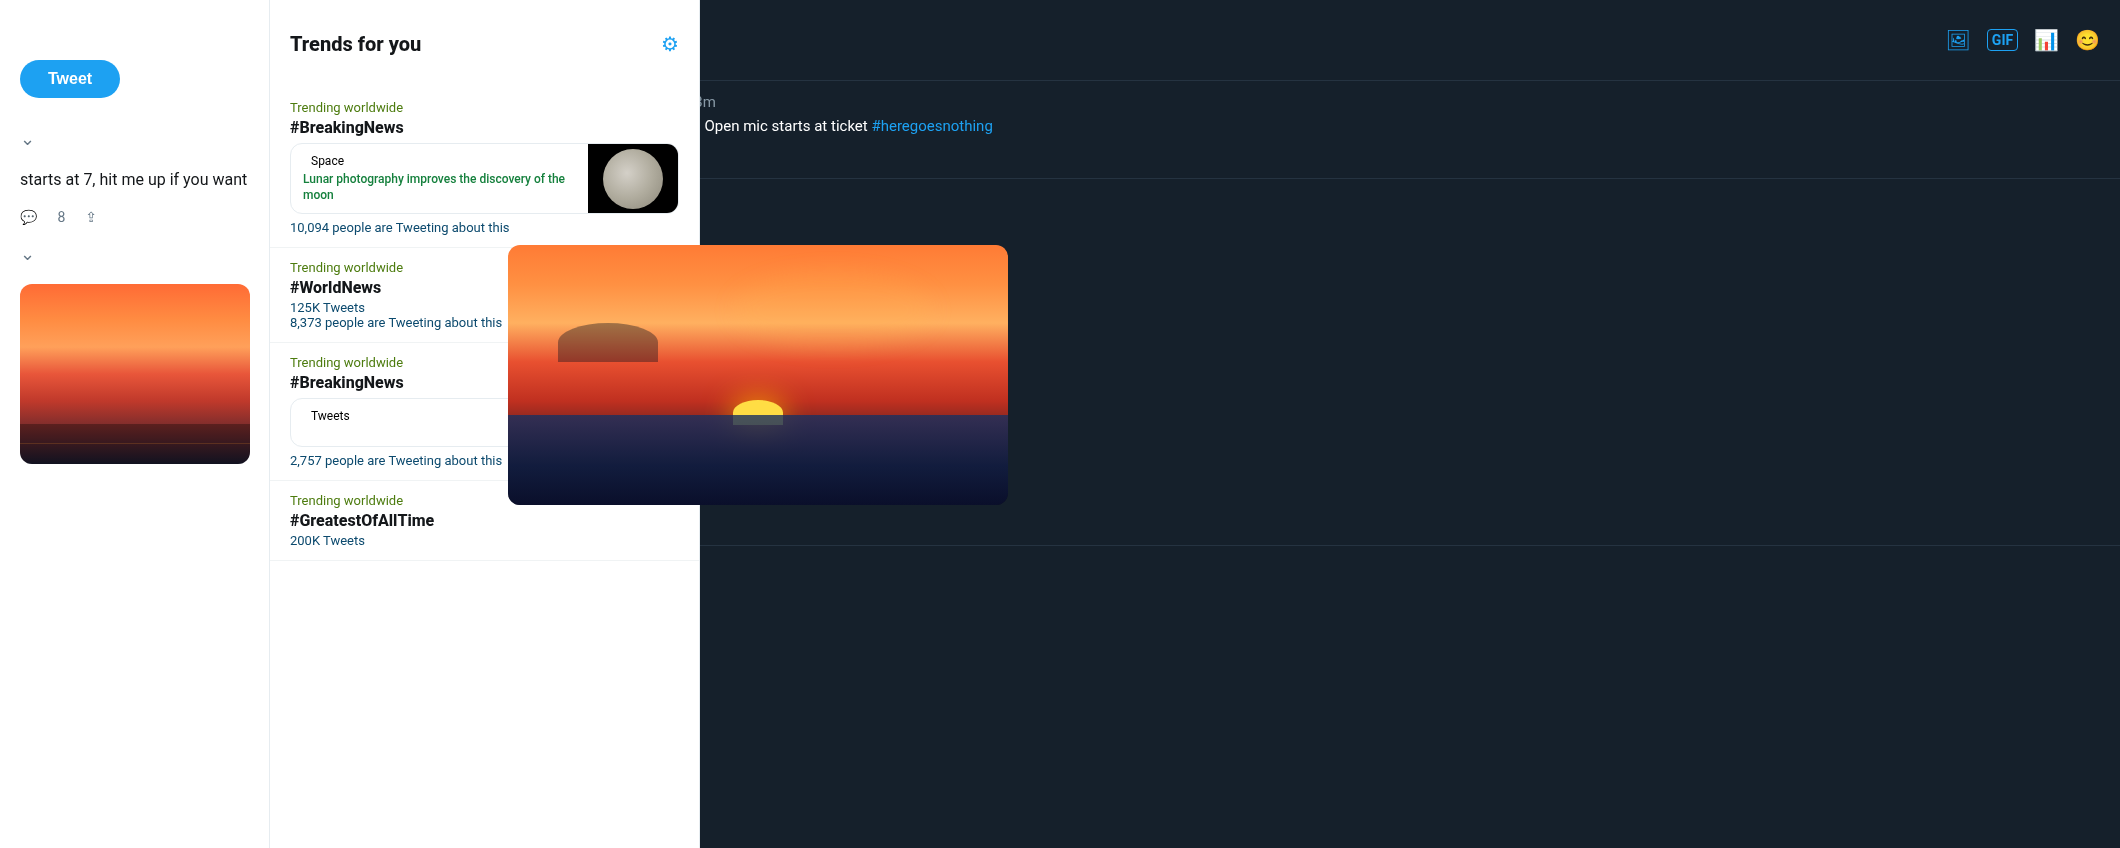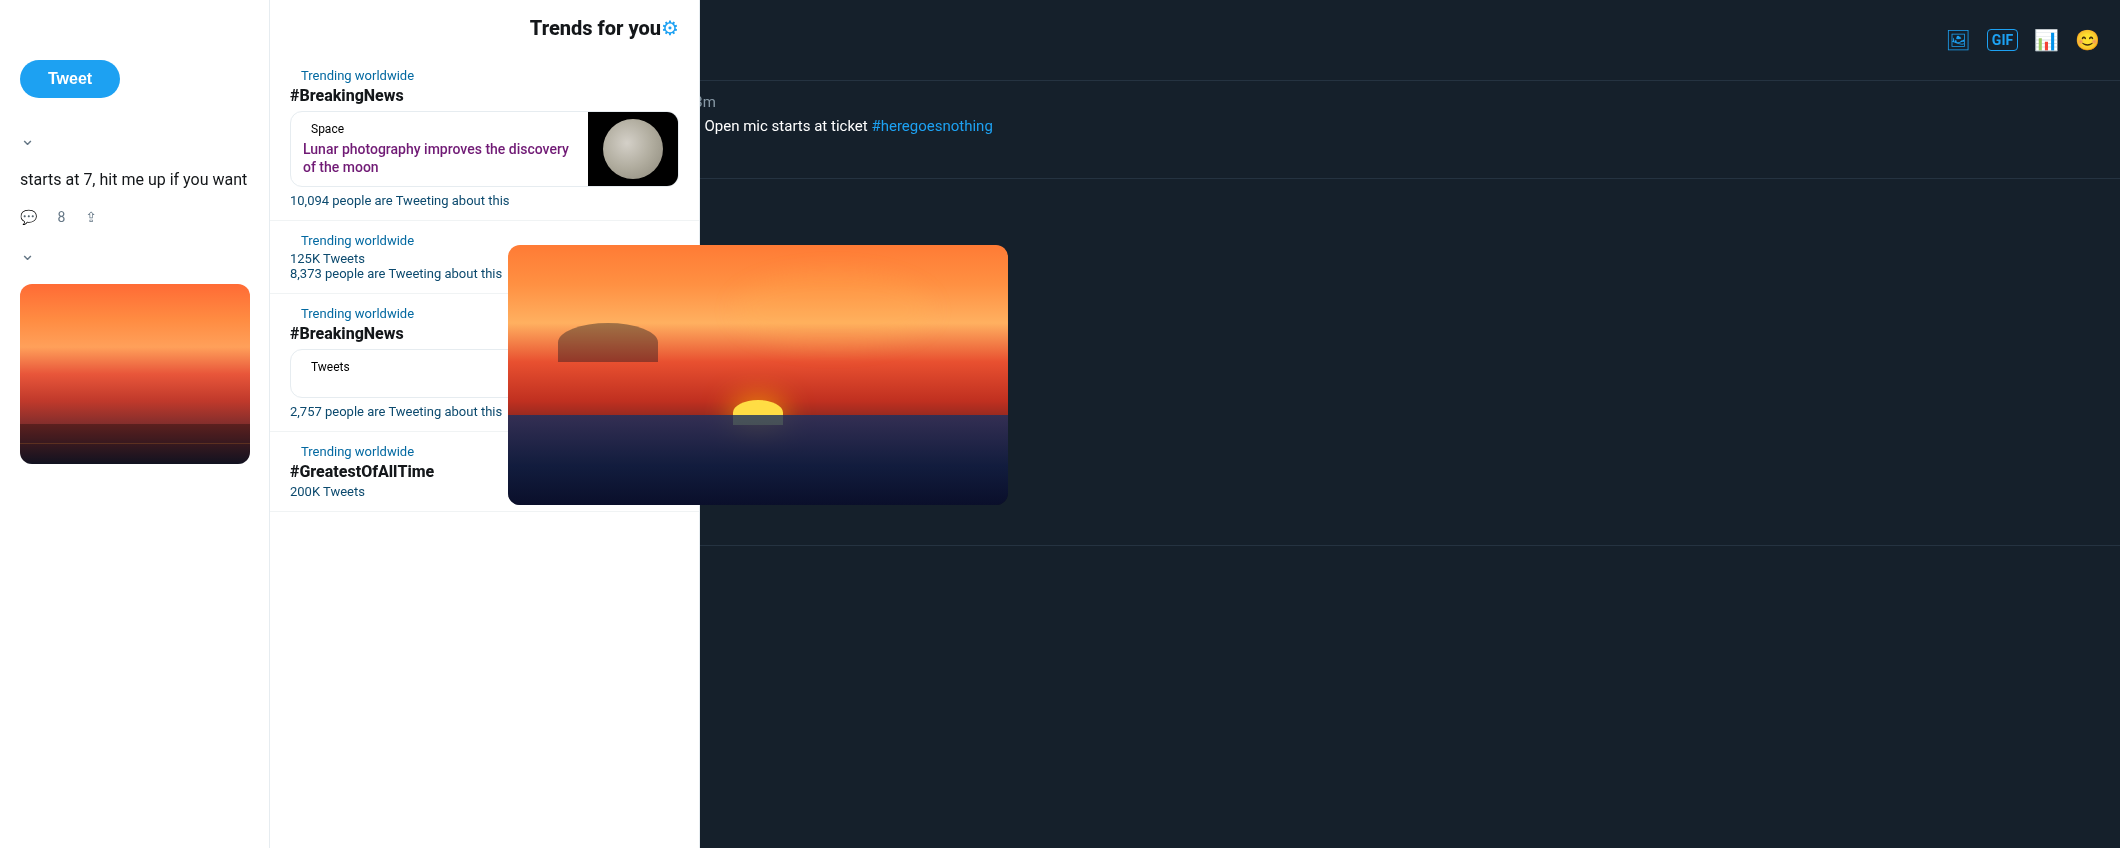--- a/index.html
+++ b/index.html
@@ -82,23 +82,23 @@
       top: 0;
       width: 430px;
       height: 848px;
       background: #fff;
       border-right: 1px solid #e6ecf0;
       overflow: hidden;
     }
 
     .trends-header {
       display: flex;
-      justify-content: flex-end;
-      align-items: center;
-      padding: 16px 20px;
+      justify-content: space-between;
+      align-items: center;
+      padding: 32px 20px;
     }
 
     .trends-title {
       font-size: 20px;
       font-weight: 800;
       color: #14171a;
     }
 
     .gear-icon {
       color: #1da1f2;
@@ -107,23 +107,22 @@
     }
 
     .trend-item {
       padding: 12px 20px;
       border-bottom: 1px solid #f0f3f4;
       cursor: pointer;
     }
 
     .trend-category {
       font-size: 13px;
-      color: #0369a1;
+      color: #4d7c0f;
       margin-bottom: 3px;
-      margin-left: 11px;
     }
 
     .trend-name {
       font-size: 16px;
       font-weight: 800;
       color: #14171a;
       margin-bottom: 3px;
     }
 
     .trend-count {
@@ -146,22 +145,22 @@
     }
 
     .trend-card-category {
       font-size: 12px;
       color: #000000;
       margin-bottom: 4px;
       margin-left: 8px;
     }
 
     .trend-card-title {
-      font-size: 14px;
-      color: #701a75;
+      font-size: 12px;
+      color: #15803d;
       font-weight: 500;
       line-height: 1.3;
     }
 
     .trend-card-image {
       width: 90px;
       flex-shrink: 0;
       overflow: hidden;
     }
 
@@ -494,20 +493,21 @@
         <div class="moon-image">
           <div class="moon-circle"></div>
         </div>
       </div>
     </div>
     <div class="trend-count">10,094 people are Tweeting about this</div>
   </div>
 
   <div class="trend-item">
     <div class="trend-category">Trending worldwide</div>
+    <div class="trend-name">#WorldNews</div>
     <div class="trend-count">125K Tweets</div>
     <div class="trend-count">8,373 people are Tweeting about this</div>
   </div>
 
   <div class="trend-item">
     <div class="trend-category">Trending worldwide</div>
     <div class="trend-name">#BreakingNews</div>
     <div class="trend-card">
       <div class="trend-card-content">
         <div class="trend-card-category">Tweets</div>

